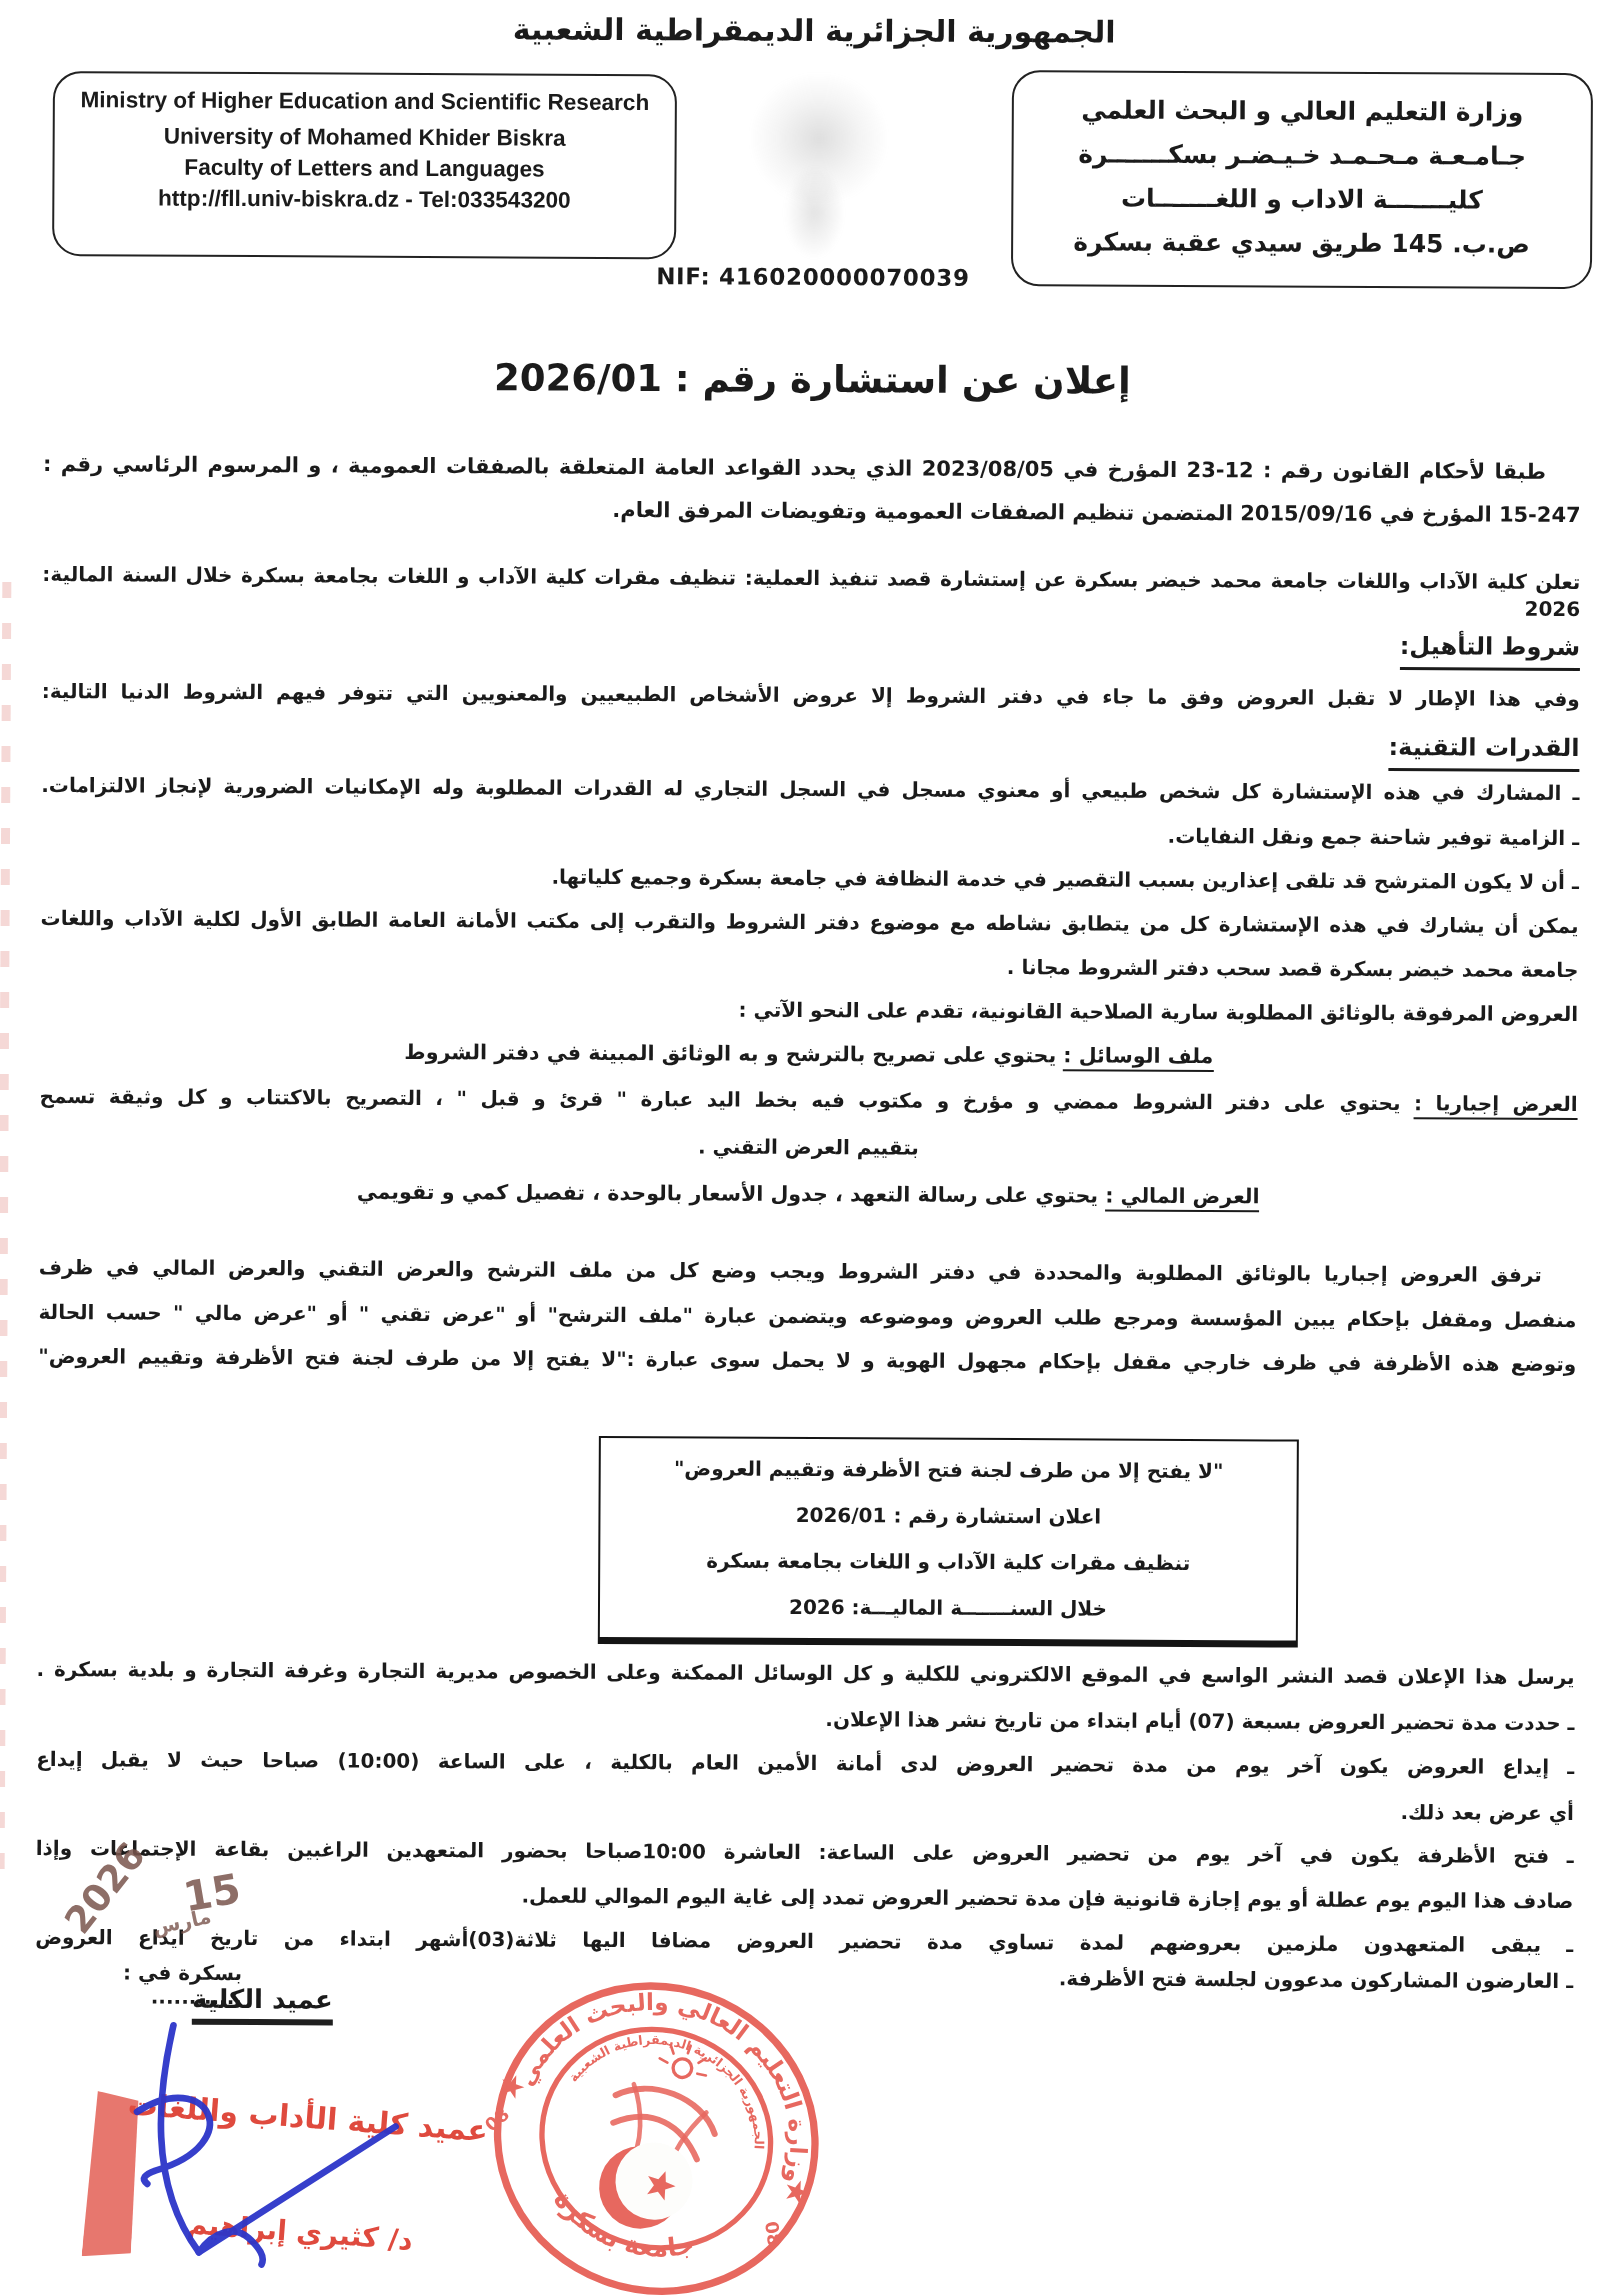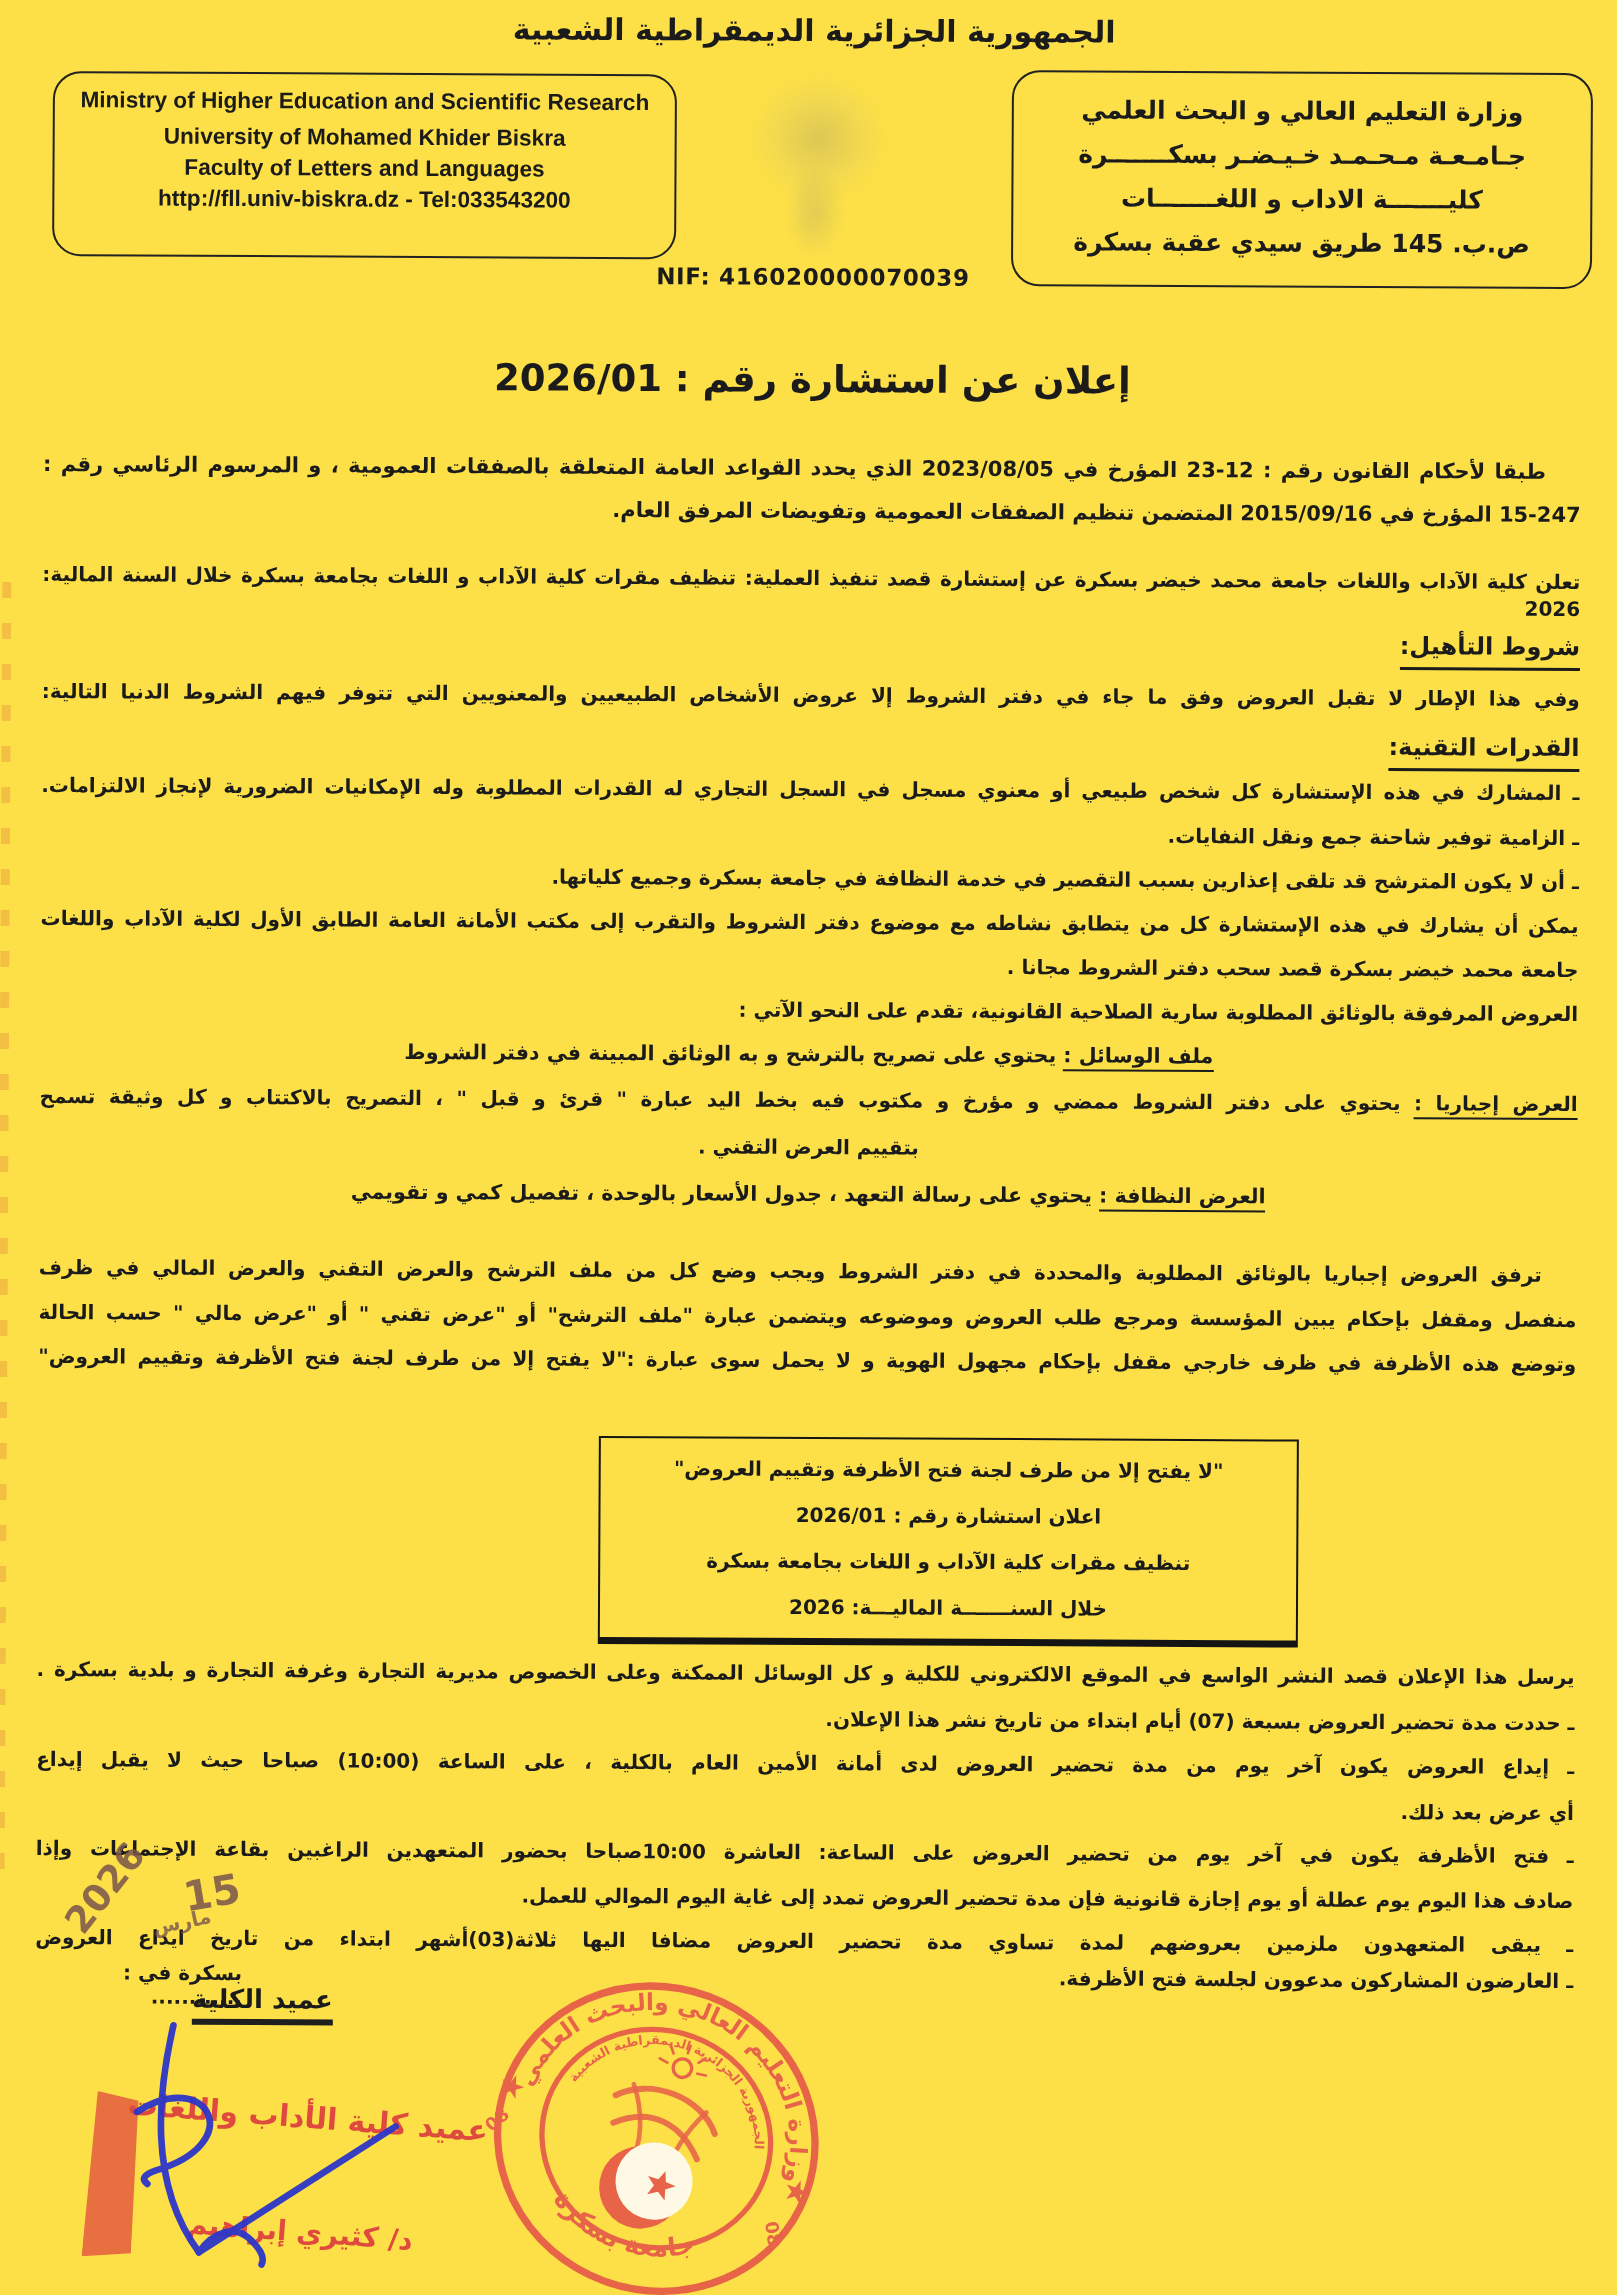--- a/index.html
+++ b/index.html
@@ -1,16 +1,16 @@
 <!DOCTYPE html>
 <html lang="ar" style="font-size:10.7px"><head>
 <meta charset="utf-8">
 <style>
   html,body{margin:0;padding:0;background:#e8e8e6;}
-  .page{position:relative;width:1618px;height:2295px;background:#fde047;overflow:hidden;
+  .page{position:relative;width:1618px;height:2295px;background:#ffffff;overflow:hidden;
         font-family:"DejaVu Sans", sans-serif;color:#1b1b1b;margin:0 auto;}
   .sheet{position:absolute;left:0;top:0;width:100%;height:100%;transform:rotate(0.3deg);transform-origin:50% 45%;}
   .abs{position:absolute;}
   .ar{direction:rtl;unicode-bidi:plaintext;font-weight:bold;}
   .en{direction:ltr;font-weight:bold;}
   .blk{left:40px;width:1538px;font-size:20px;line-height:1.35;}
   .jl{text-align:justify;text-align-last:justify;}
   .right{text-align:right;}
   .center{text-align:center;}
   .u-head{display:inline-block;border-bottom:3.3px solid #1b1b1b;padding-bottom:4.7px;}
@@ -87,21 +87,21 @@
     <div class="abs blk ar center" style="top:1041px;font-size:20.6px;">
       <span class="lbl">ملف الوسائل :</span><span> يحتوي على تصريح بالترشح و به الوثائق المبينة في دفتر الشروط</span>
     </div>
 
     <div class="abs blk ar jl" style="top:1087px;">
       <span class="lbl">العرض إجباريا :</span><span> يحتوي على دفتر الشروط  ممضي و مؤرخ و مكتوب فيه بخط اليد عبارة " قرئ و قبل " ، التصريح بالاكتتاب و كل وثيقة تسمح</span>
     </div>
     <div class="abs blk ar center" style="top:1134px;">بتقييم العرض التقني .</div>
 
     <div class="abs blk ar center" style="top:1181px;font-size:20.6px;">
-      <span class="lbl">العرض النظافة :</span><span> يحتوي على رسالة التعهد ، جدول الأسعار بالوحدة ، تفصيل كمي و تقويمي</span>
+      <span class="lbl">العرض المالي :</span><span> يحتوي على رسالة التعهد ، جدول الأسعار بالوحدة ، تفصيل كمي و تقويمي</span>
     </div>
 
     <div class="abs blk ar jl" style="top:1258px;text-indent:35px;">ترفق العروض إجباريا بالوثائق المطلوبة والمحددة في دفتر الشروط ويجب وضع كل من ملف الترشح والعرض التقني والعرض المالي في ظرف</div>
     <div class="abs blk ar jl" style="top:1303px;">منفصل ومقفل بإحكام يبين المؤسسة ومرجع طلب العروض وموضوعه ويتضمن عبارة "ملف الترشح" أو "عرض تقني " أو "عرض مالي " حسب الحالة</div>
     <div class="abs blk ar jl" style="top:1347px;">وتوضع هذه الأظرفة في ظرف خارجي مقفل بإحكام مجهول الهوية و  لا يحمل سوى عبارة :"لا يفتح إلا من طرف لجنة فتح الأظرفة وتقييم العروض"</div>
 
     <div class="abs notice-box ar">
       <div>"لا يفتح إلا من طرف لجنة فتح الأظرفة وتقييم العروض"</div>
       <div>اعلان استشارة رقم : 2026/01</div>
       <div>تنظيف مقرات كلية الآداب و اللغات  بجامعة بسكرة</div>

